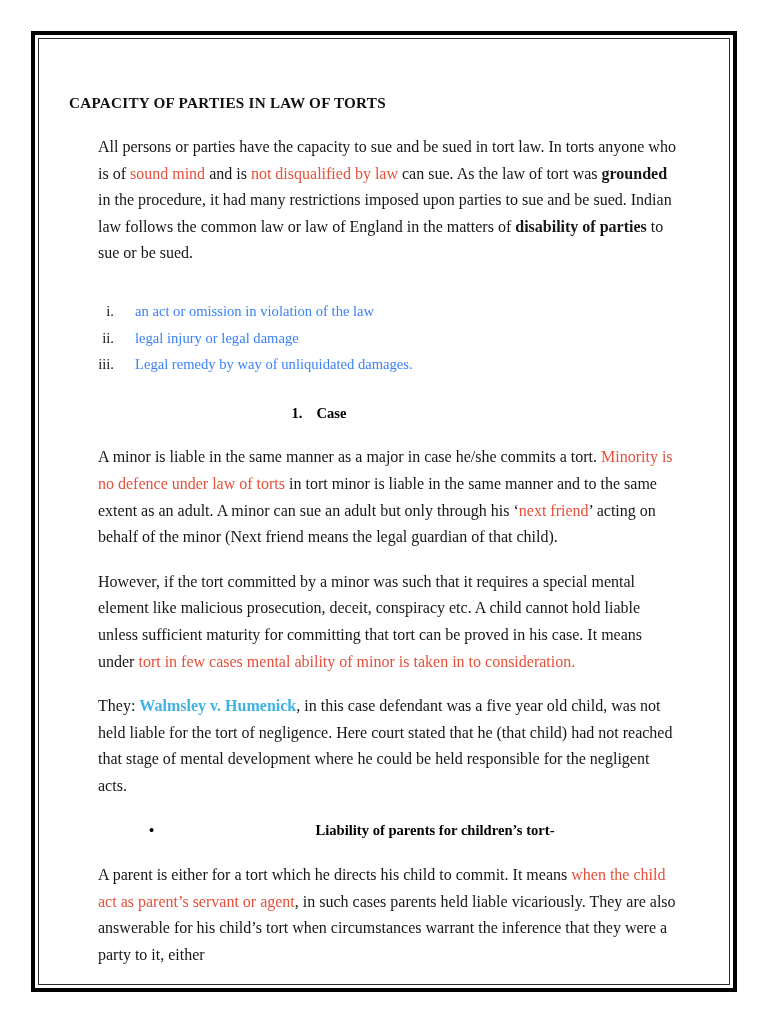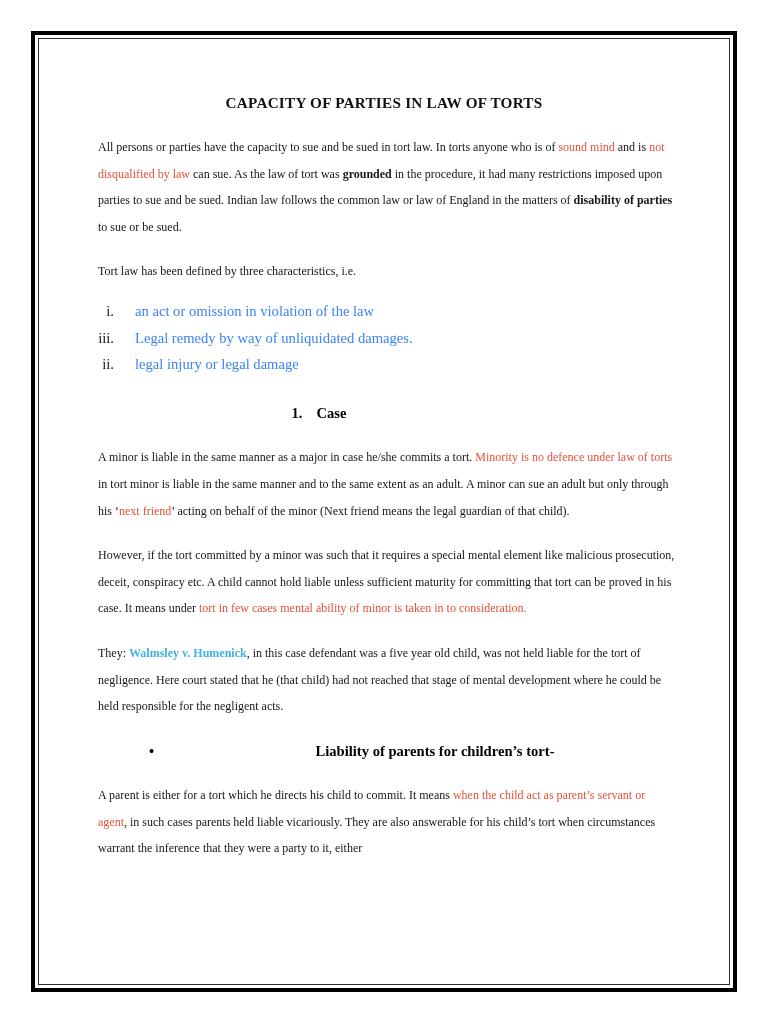--- a/index.html
+++ b/index.html
@@ -49,33 +49,33 @@
   #doc-body {
     position: absolute;
     left: 0; top: 0;
     width: 100%;
     height: 100%;
     box-sizing: border-box;
     padding: 28px 30px 0 30px;
   }
 
   .doc-title {
-    text-align: center;
+    text-align: left;
     font-weight: bold;
     font-size: 15.2px;
     letter-spacing: 0.25px;
     margin: 27px 0 0 0;
     color: #111111;
     font-family: "Liberation Serif", "DejaVu Serif", serif;
   }
 
   .para {
     margin: 0;
     padding: 0 22px 0 29px;
-    font-size: 12px;
+    font-size: 16px;
     line-height: 26.6px;
     text-align: left;
     color: #161616;
   }
 
   .gap-lg { height: 22px; }
   .gap-md { height: 18px; }
   .gap-sm { height: 13px; }
 
   .red { color: #e5503a; }
@@ -149,36 +149,35 @@
         <h1 class="doc-title">CAPACITY OF PARTIES IN LAW OF TORTS</h1>
 
         <div class="gap-lg"></div>
 
         <p class="para">
           <span>All persons or parties have the capacity to sue and be sued in tort law. In torts anyone who is of </span><span class="red">sound mind</span><span> and is </span><span class="red">not disqualified by law</span><span> can sue. As the law of tort was </span><span class="bold">grounded</span><span> in the procedure, it had many restrictions imposed upon parties to sue and be sued. Indian law follows the common law or law of England in the matters of </span><span class="bold">disability of parties</span><span> to sue or be sued.</span>
         </p>
 
         <div class="gap-md"></div>
 
-        <p class="para">Tort law has been defined by three characteristics, i.e.</p>
 
         <div class="gap-sm"></div>
 
         <ul class="roman-list">
           <li class="roman-item">
             <span class="roman-marker">i.</span>
             <span class="roman-text">an act or omission in violation of the law</span>
           </li>
           <li class="roman-item">
+            <span class="roman-marker">ii.</span>
+            <span class="roman-text">legal  injury or legal damage</span>
+          </li>
+          <li class="roman-item">
             <span class="roman-marker">iii.</span>
             <span class="roman-text">Legal remedy by way of unliquidated damages.</span>
-          </li>
-          <li class="roman-item">
-            <span class="roman-marker">ii.</span>
-            <span class="roman-text">legal  injury or legal damage</span>
           </li>
         </ul>
 
         <div class="gap-lg"></div>
 
         <div class="num-heading">
           <span class="num-marker">1.</span>
           <span>Case</span>
         </div>
 

